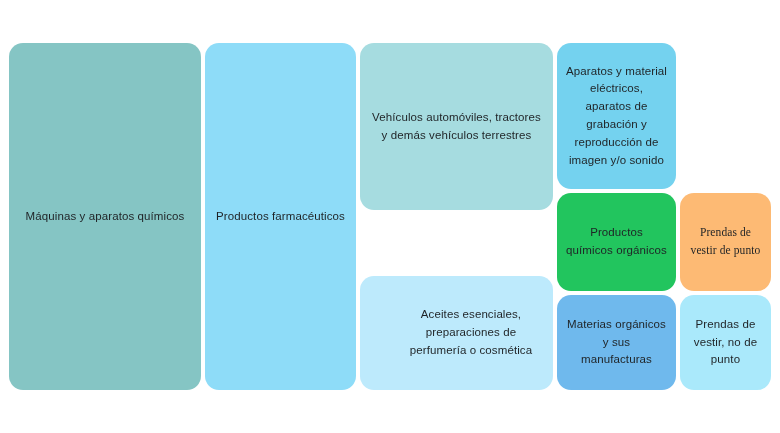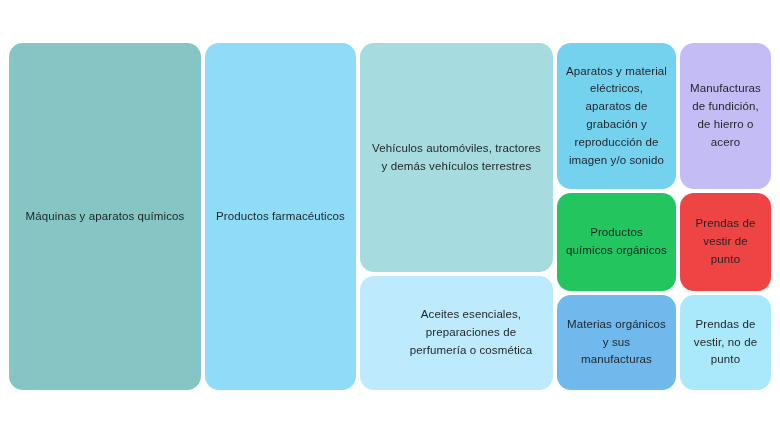--- a/index.html
+++ b/index.html
@@ -32,21 +32,21 @@
   }
   .tile-label {
     color: #1f2326;
     font-size: 11.5px;
     line-height: 1.55;
     letter-spacing: 0.1px;
   }
   
   .t0 { left:   9px; top:  43px; width: 192px; height: 347px; }
   .t1 { left: 205px; top:  43px; width: 151px; height: 347px; }
-  .t2 { left: 360px; top:  43px; width: 193px; height: 229px; }
+  .t2 { left: 360px; top:  43px; width: 193px; height: 167px; }
   .t3 { left: 360px; top: 276px; width: 193px; height: 114px; padding-left: 38px; }
   .t4 { left: 557px; top:  43px; width: 119px; height: 146px; }
   .t5 { left: 680px; top:  43px; width:  91px; height: 146px; }
   .t6 { left: 557px; top: 193px; width: 119px; height:  98px; }
   .t7 { left: 680px; top: 193px; width:  91px; height:  98px; }
   .t8 { left: 557px; top: 295px; width: 119px; height:  95px; }
   .t9 { left: 680px; top: 295px; width:  91px; height:  95px; }
 </style>
 </head>
 <body>
@@ -67,29 +67,26 @@
     </div>
 
     <div class="tile t3" style="background: rgb(189, 234, 252);">
       <span class="tile-label">Aceites esenciales, preparaciones de perfumería o cosmética</span>
     </div>
 
     <div class="tile t4" style="background: rgb(116, 210, 239);">
       <span class="tile-label">Aparatos y material eléctricos, aparatos de grabación y reproducción de imagen y/o sonido</span>
     </div>
 
-    <div class="tile t5" style="background: rgb(196, 188, 244);">
-      <span class="tile-label">Manufacturas de fundición, de hierro o acero</span>
-    </div>
 
     <div class="tile t6" style="background: #22c55e;">
       <span class="tile-label">Productos químicos orgánicos</span>
     </div>
 
-    <div class="tile t7" style="background: #ef4444;">
+    <div class="tile t7" style="background: #fdba74; font-family: Liberation Serif, serif;">
       <span class="tile-label">Prendas de vestir de punto</span>
     </div>
 
     <div class="tile t8" style="background: rgb(111, 185, 237);">
       <span class="tile-label">Materias orgánicos y sus manufacturas</span>
     </div>
 
     <div class="tile t9" style="background: rgb(170, 233, 251);">
       <span class="tile-label">Prendas de vestir, no de punto</span>
     </div>

